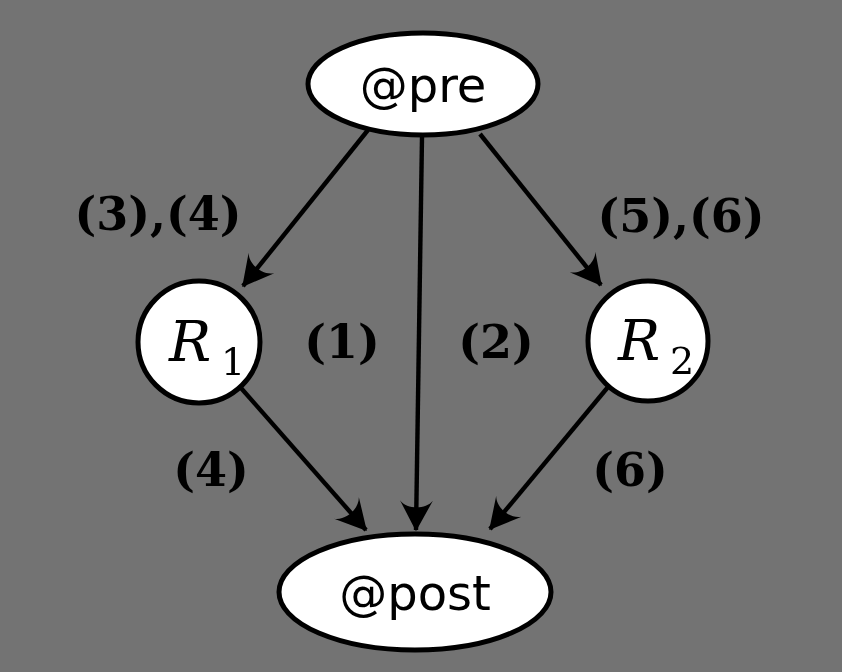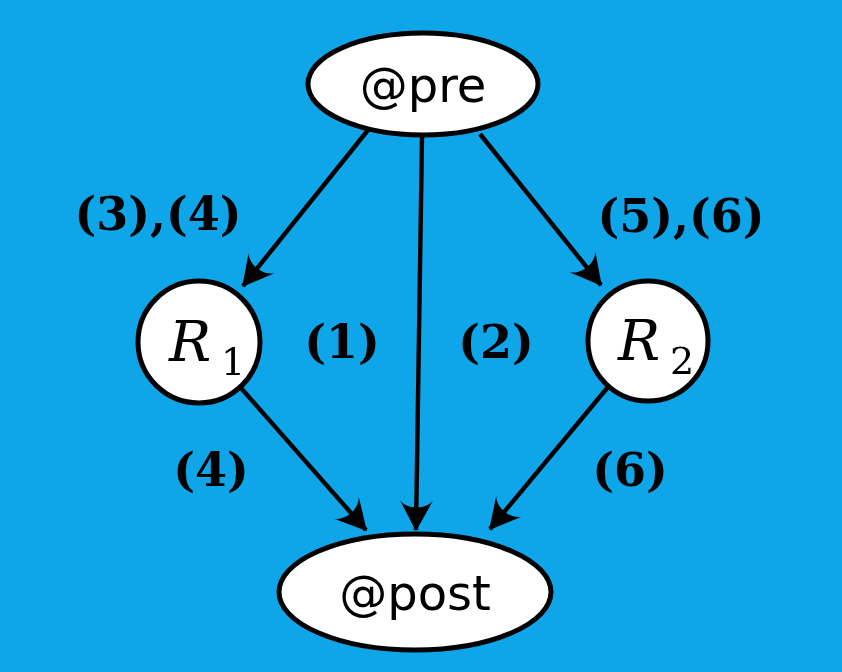--- a/index.html
+++ b/index.html
@@ -4,21 +4,21 @@
 <style>
   html, body {
     margin: 0;
     padding: 0;
     background: #ffffff;
   }
   .canvas-wrap {
     position: relative;
     width: 842px;
     height: 672px;
-    background: #0ea5e9;
+    background: #737373;
     overflow: hidden;
   }
   svg { display: block; }
 
   .node-shape {
     fill: #ffffff;
     stroke: #000000;
     stroke-width: 5;
   }
   .edge-line {

